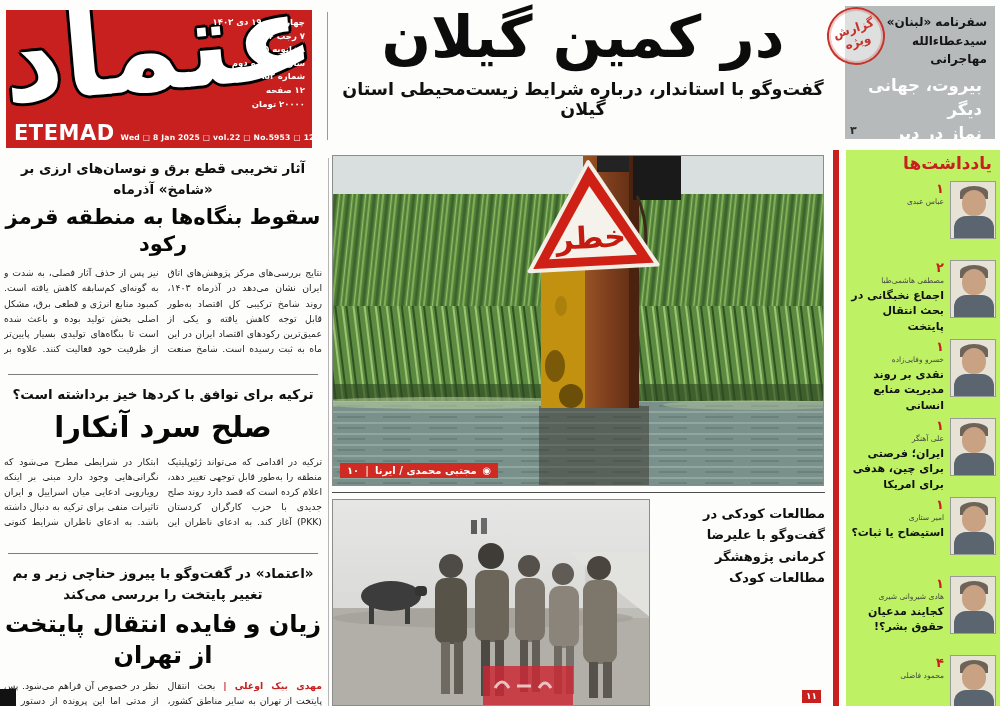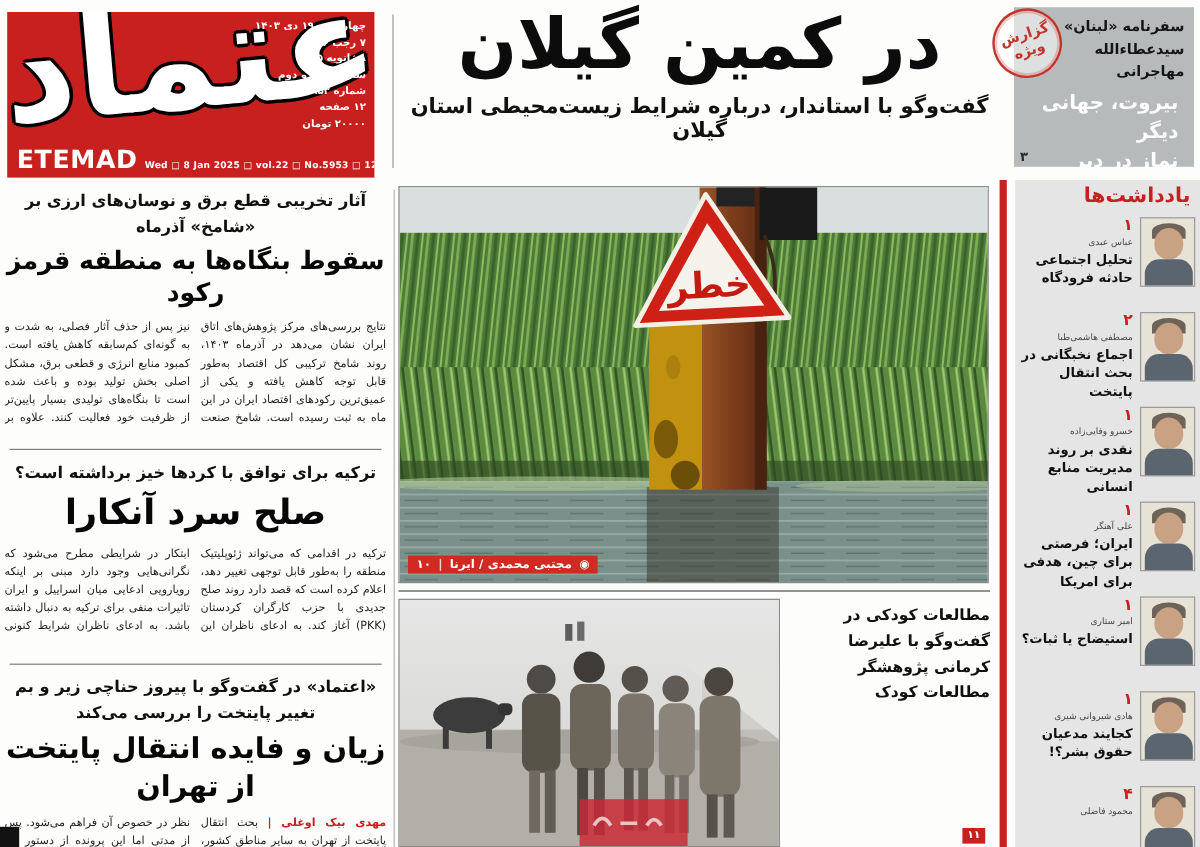--- a/index.html
+++ b/index.html
@@ -28,21 +28,21 @@
   .special-box { position:absolute; left:845px; top:6px; width:150px; height:133px; background:#b7babb; direction:rtl; }
   .sp-kicker { padding:7px 8px 0 17px; font-size:12px; font-weight:bold; color:#151515; text-align:right; line-height:1.55; }
   .sp-titles { padding:5px 13px 0 0; color:#fdfdfd; font-weight:bold; font-size:16.5px; line-height:1.45; text-align:right; }
   .sp-page { position:absolute; left:5px; bottom:2px; font-size:11px; font-weight:bold; color:#2a2a2a; }
   .stamp { position:absolute; left:-18px; top:1px; width:58px; height:58px; border:2px solid #c4342c; border-radius:50%;
            transform:rotate(-18deg); background:rgba(255,255,255,.55); color:#c4342c; font-weight:bold; font-size:12px;
            display:flex; flex-direction:column; align-items:center; justify-content:center; line-height:1.15; box-shadow:inset 0 0 0 2px rgba(196,52,44,.25); }
 
   
   .red-bar { position:absolute; left:833px; top:150px; width:6px; height:556px; background:#c8201f; }
-  .sidebar { position:absolute; left:846px; top:150px; width:154px; height:556px; direction:rtl; overflow:hidden; background:#e5e5e5; }
+  .sidebar { position:absolute; left:846px; top:150px; width:154px; height:556px; direction:rtl; overflow:hidden; background:#bef264; }
   .sb-title { color:#c8201f; font-weight:bold; font-size:17px; text-align:right; padding:3px 8px 8px 0; }
   .sb-item { display:flex; gap:6px; margin:0 4px 7px 0; height:72px; }
   .sb-photo { width:46px; height:58px; border:1px solid #9a9a9a; background:#e7e2d6; flex:none; position:relative; overflow:hidden; }
   .sb-photo .head { position:absolute; left:11px; top:8px; width:24px; height:26px; border-radius:50% 50% 46% 46%; background:#c9a183; }
   .sb-photo .hair { position:absolute; left:9px; top:4px; width:28px; height:13px; border-radius:50% 50% 0 0; background:#6d6358; }
   .sb-photo .torso { position:absolute; left:3px; top:34px; width:40px; height:26px; border-radius:12px 12px 0 0; background:#5a6570; }
   .sb-meta { flex:1; text-align:right; padding-top:1px; }
   .sb-num { color:#c8201f; font-weight:bold; font-size:13px; line-height:1; }
   .sb-author { font-size:7.5px; color:#444; margin:2px 0 3px; }
   .sb-heading { font-size:11px; font-weight:bold; color:#101010; line-height:1.4; }
@@ -130,21 +130,20 @@
 
     <div class="sb-item">
       <div class="sb-photo">
           <span class="hair"></span>
           <span class="head"></span>
           <span class="torso"></span>
         </div>
       <div class="sb-meta">
         <div class="sb-num">۱</div>
         <div class="sb-author">عباس عبدی</div>
-        <div class="sb-heading">تحلیل اجتماعی حادثه فرودگاه</div>
       </div>
     </div>
     <div class="sb-item">
       <div class="sb-photo">
           <span class="hair"></span>
           <span class="head"></span>
           <span class="torso"></span>
         </div>
       <div class="sb-meta">
         <div class="sb-num">۲</div>

